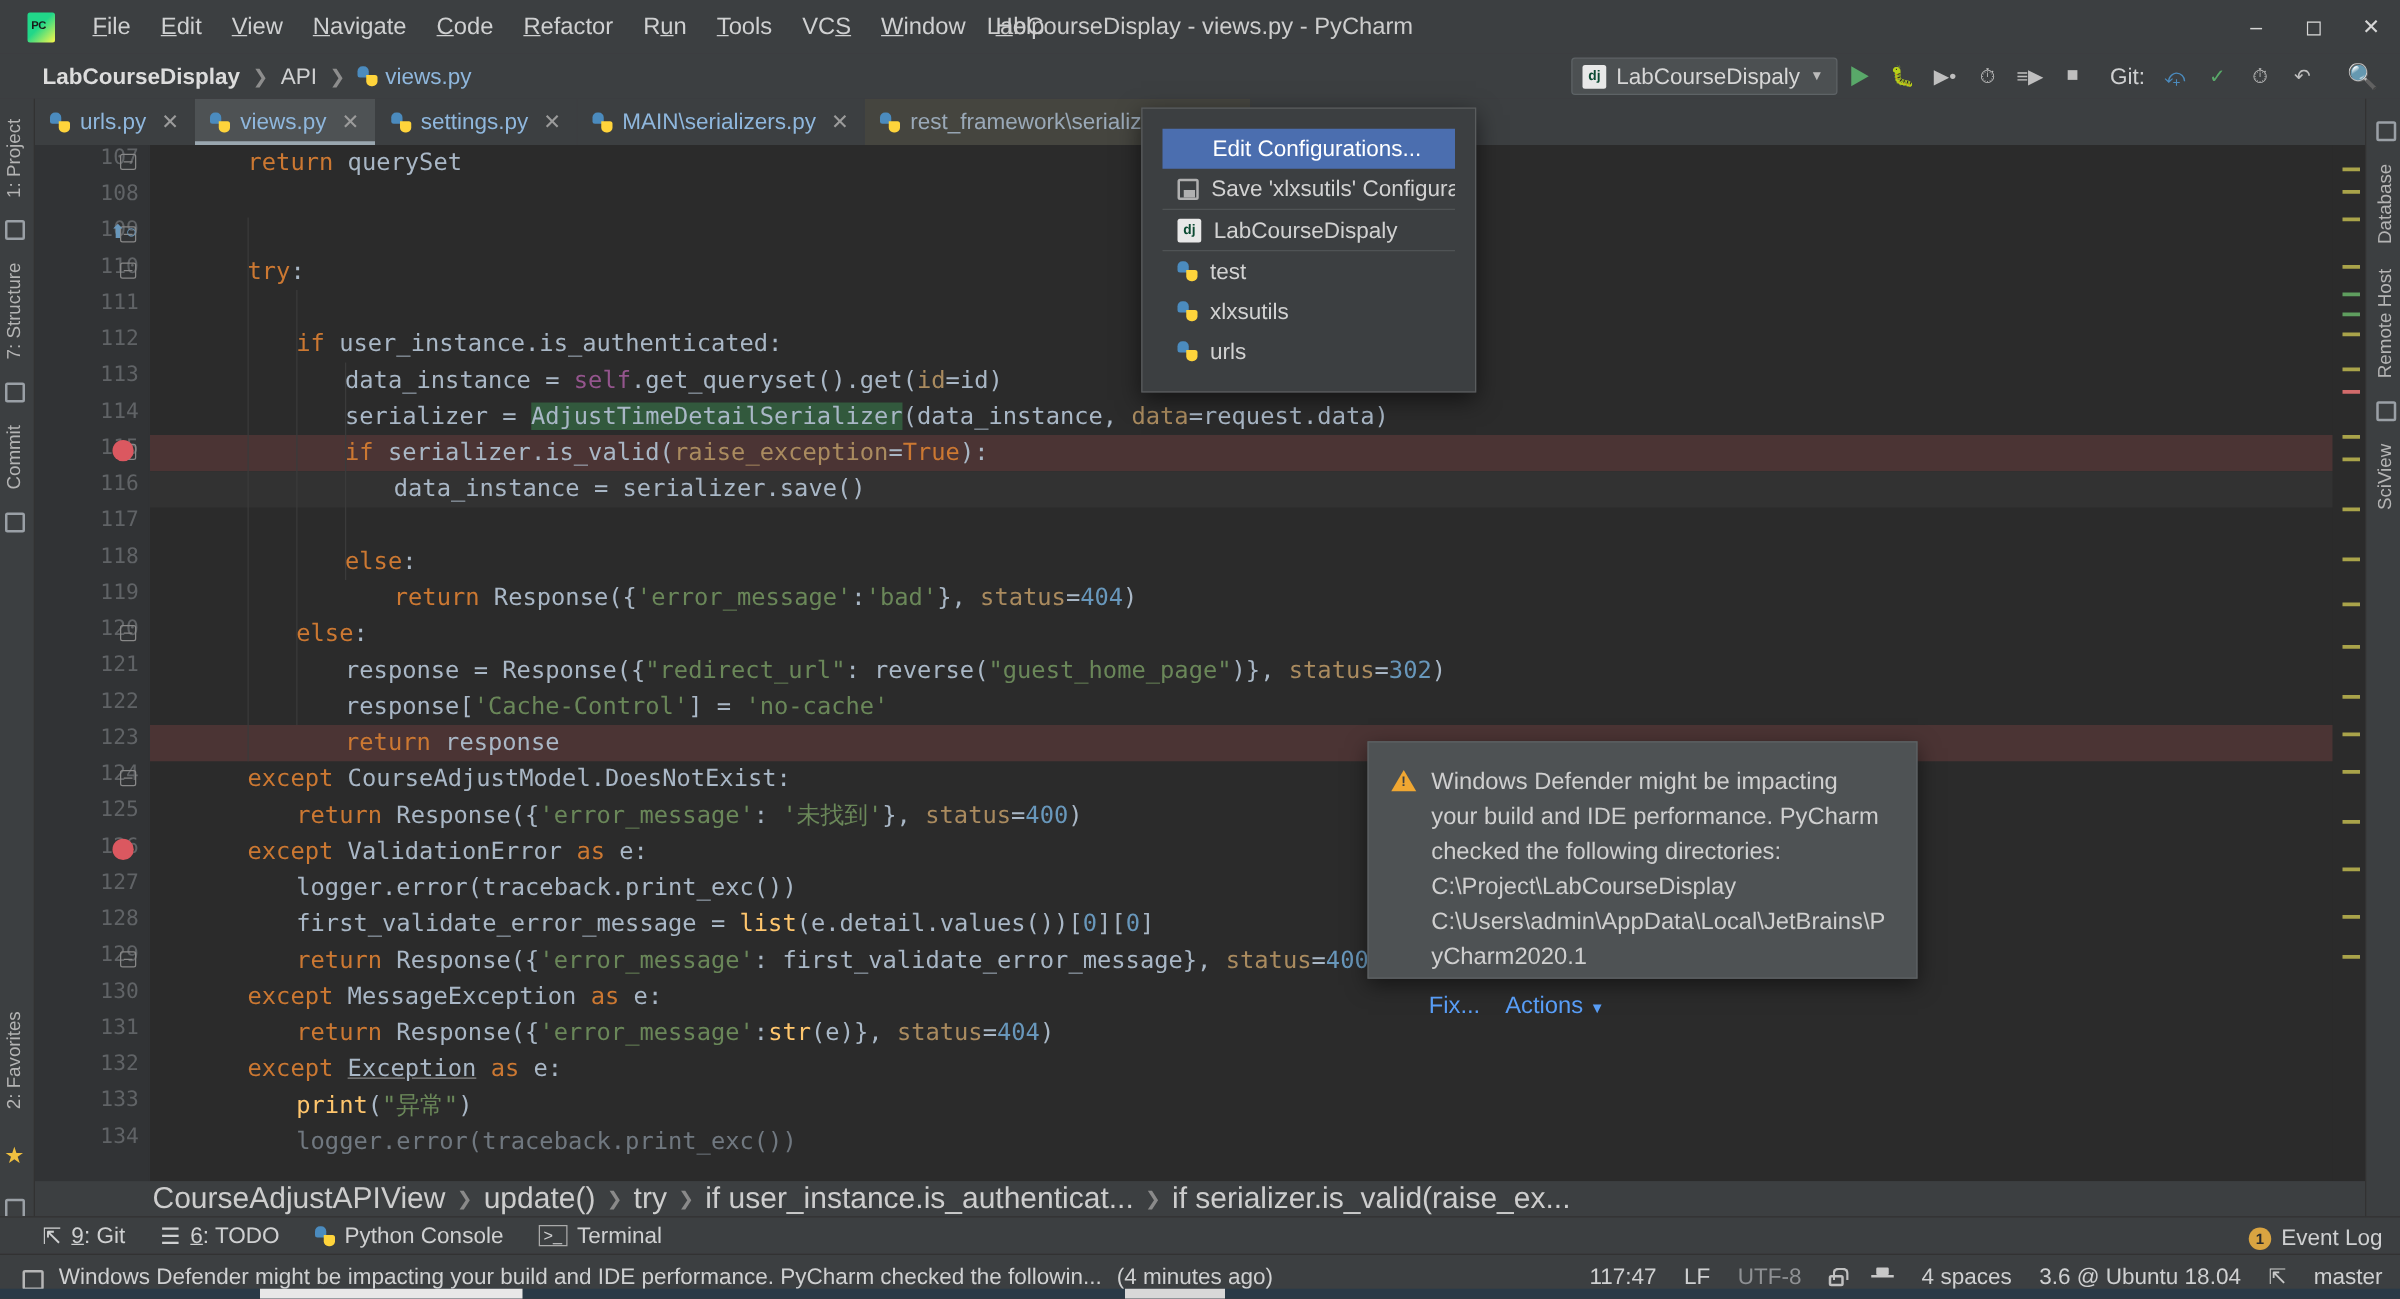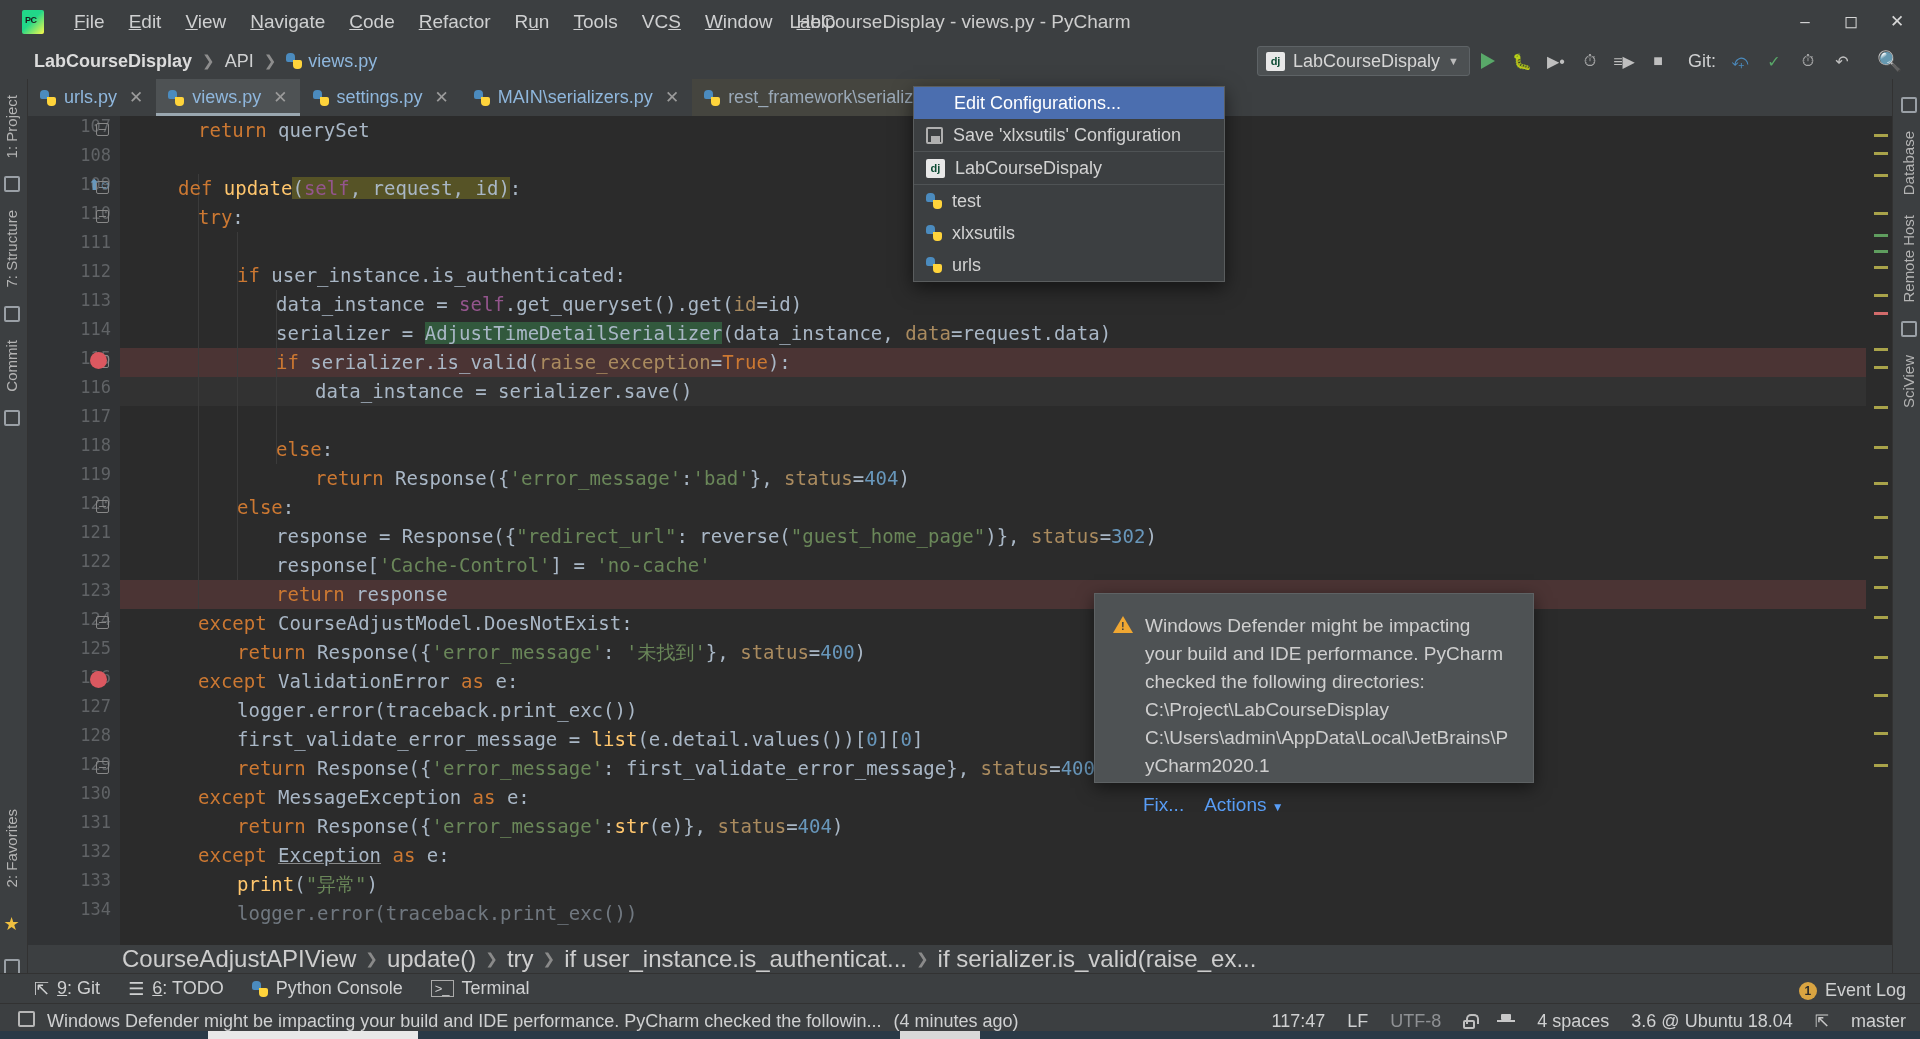--- a/index.html
+++ b/index.html
@@ -81,24 +81,24 @@
   .caret { margin-left:auto; color:#bbb; font-size:11px; }
   .tb-btn {
     width:32px;height:30px; display:flex;align-items:center;justify-content:center;
     font-size:16px; color:#bfbfbf;
   }
   .play { width:0;height:0;border-left:14px solid #59a869; border-top:8px solid transparent;border-bottom:8px solid transparent;}
   .git-label{ font-size:18px;color:#cfd0d1; margin:0 6px 0 12px;}
 
   
   .dropdown {
-    position:absolute; top:86px; left:913px; width:312px;
+    position:absolute; top:86px; left:913px; width:268px;
     background:#3c3f41; border:1px solid #5a5d5e;
     box-shadow:0 6px 18px rgba(0,0,0,.55);
-    z-index:70; padding:0;
+    z-index:70; padding:16px;
   }
   .dd-item {
     display:flex; align-items:center; gap:10px;
     height:32px; padding:0 12px; font-size:18px; color:#d2d2d2;
     white-space:nowrap; overflow:hidden;
   }
   .dd-item.sel { background:#4b6eaf; color:#ffffff; }
   .dd-sep { height:1px; background:#4f5355; margin:0; }
   .dd-indent { padding-left:40px; }
   .floppy {
@@ -238,21 +238,21 @@
     color:#2b2b2b; font-size:12px; font-weight:bold;
     display:flex;align-items:center;justify-content:center;
   }
 
   
   .statusbar {
     position:absolute; left:0; right:0; bottom:0; height:36px;
     background:#3c3f41; display:flex; align-items:center; padding:0 14px 0 18px;
     border-top:1px solid #323232; font-size:18px; color:#cfd0d1;
   }
-  .sb-left { display:flex; align-items:flex-start; gap:12px; }
+  .sb-left { display:flex; align-items:flex-end; gap:12px; }
   .sb-right { margin-left:auto; display:flex; align-items:center; gap:22px; }
   .sb-dim { color:#8f9194; }
   .mono-ico { width:17px;height:16px;border:2px solid #b6b6b6; border-radius:2px; }
   .lock {
     width:12px;height:9px;border:2px solid #c0c0c0; border-radius:2px; position:relative; margin-top:5px;
   }
   .lock:before{
     content:"";position:absolute;left:1px;top:-8px;width:9px;height:8px;
     border:2px solid #c0c0c0;border-bottom:none;border-radius:5px 5px 0 0;
   }
@@ -464,21 +464,20 @@
       <div style="position:absolute;left:60px;top:60px;color:#6897bb;font-size:15px;">⬆○</div>
     </div>
 
     <div class="codearea">
       <div class="indent-guide" style="left:78px;top:58px;height:435px;"></div>
       <div class="indent-guide" style="left:117px;top:116px;height:348px;"></div>
       <div class="indent-guide" style="left:156px;top:174px;height:174px;"></div>
 
       <div class="crow" style="top:0px;left:78px"><span class="kw">return</span> querySet</div>
       <div class="crow" style="top:29px;left:78px"></div>
-      <div class="crow" style="top:58px;left:58px"><span class="kw">def</span> <span class="fn">update</span><span class="param-hl">(<span class="self">self</span>, request, <span class="err-u">id</span>)</span>:</div>
       <div class="crow" style="top:87px;left:78px"><span class="kw">try</span>:</div>
       <div class="crow" style="top:145px;left:117px"><span class="kw">if</span> user_instance.is_authenticated:</div>
       <div class="crow" style="top:174px;left:156px">data_instance = <span class="self">self</span>.get_queryset().get(<span class="kwarg">id</span>=id)</div>
       <div class="crow" style="top:203px;left:156px">serializer = <span class="sel-hl">AdjustTimeDetailSerializer</span>(data_instance, <span class="kwarg">data</span>=request.data)</div>
       <div class="crow" style="top:232px;left:156px"><span class="kw">if</span> serializer.is_valid(<span class="kwarg">raise_exception</span>=<span class="kw">True</span>):</div>
       <div class="crow" style="top:261px;left:195px">data_instance = serializer.save()</div>
       <div class="crow" style="top:319px;left:156px"><span class="kw">else</span>:</div>
       <div class="crow" style="top:348px;left:195px"><span class="kw">return</span> Response({<span class="str">'error_message'</span>:<span class="str">'bad'</span>}, <span class="kwarg">status</span>=<span class="num">404</span>)</div>
       <div class="crow" style="top:377px;left:117px"><span class="kw">else</span>:</div>
       <div class="crow" style="top:406px;left:156px">response = Response({<span class="str">"redirect_url"</span>: reverse(<span class="str">"guest_home_page"</span>)}, <span class="kwarg">status</span>=<span class="num">302</span>)</div>

